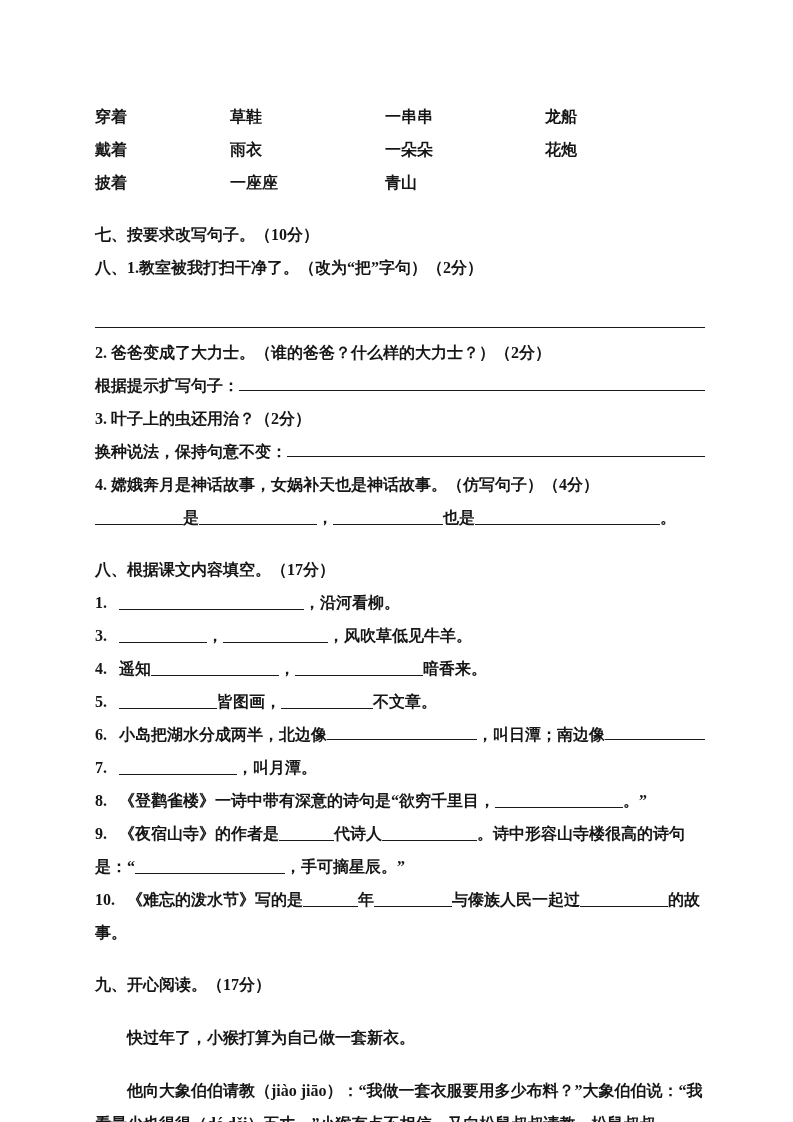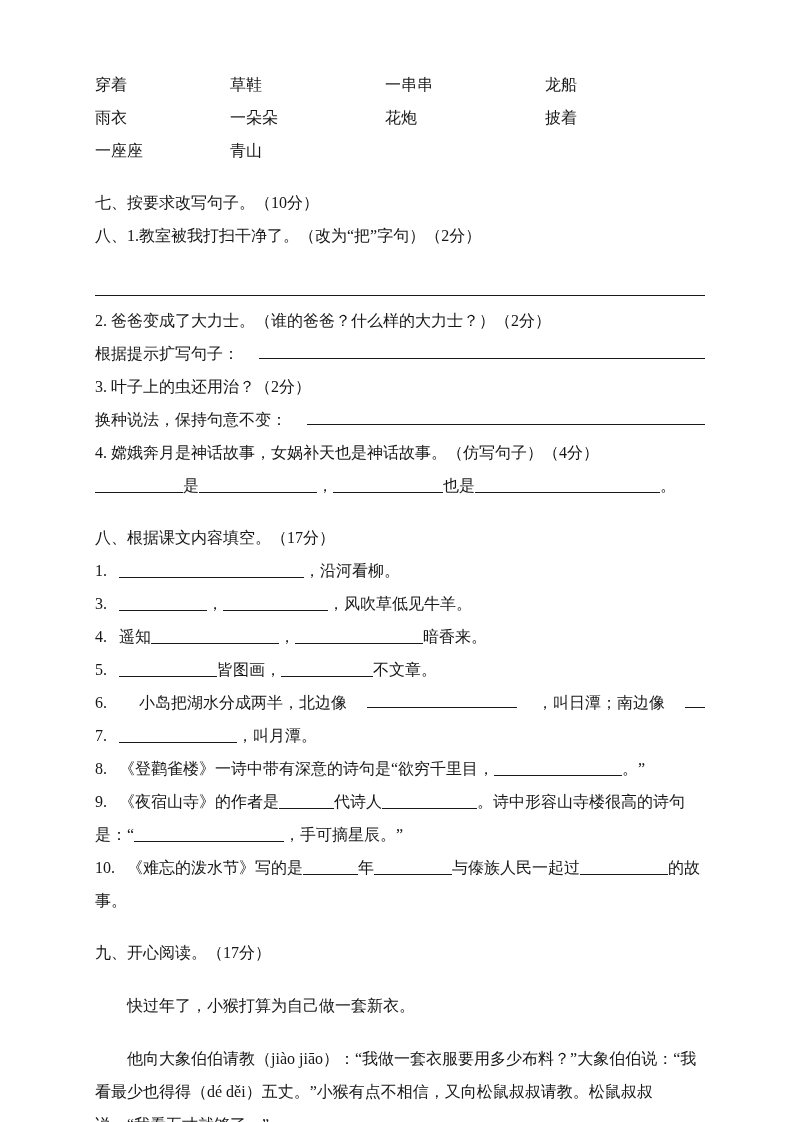--- a/index.html
+++ b/index.html
@@ -4,53 +4,55 @@
 <style>
   * { margin:0; padding:0; box-sizing:border-box; }
   html,body { background:#ffffff; }
   .page {
     position:relative;
     width:793px; height:1122px;
     background:#ffffff;
     color:#161616;
     font-family:"Liberation Serif","DejaVu Serif",serif;
     font-size:16px;
-    padding:68px 88px 0 95px;
+    padding:100px 88px 0 95px;
     overflow:hidden;
+    font-weight:bold;
   }
   .line { line-height:33px; min-height:33px; }
   .match-grid { display:grid; grid-template-columns:135px 155px 160px 1fr; line-height:33px; }
   .num { display:inline; margin-right:12px; }
   .blank {
     display:inline-block;
     height:14px;
     border-bottom:1px solid #1a1a1a;
     vertical-align:-2px;
   }
   .rule {
     height:44px;
     border-bottom:1px solid #1a1a1a;
     margin-bottom:8px;
   }
-  .flexline { display:flex; align-items:baseline; line-height:33px; min-height:33px;gap:20px; }
+  .flexline { display:flex; align-items:baseline; line-height:33px; min-height:33px; }
   .flexline .grow { flex:1 1 auto; }
   .flexline .fixed { flex:0 0 auto; }
   .para { line-height:33px; text-indent:2em; margin-top:20px; }
   .sect { margin-top:19px; }
 </style>
 </head>
 <body>
 
 <div class="page">
 
   <div class="match-grid">
     <span>穿着</span>
     <span>草鞋</span>
     <span>一串串</span>
     <span>龙船</span>
+    <span>戴着</span>
     <span>雨衣</span>
     <span>一朵朵</span>
     <span>花炮</span>
     <span>披着</span>
     <span>一座座</span>
     <span>青山</span>
   </div>
 
   <div class="line sect">七、按要求改写句子。（10分）</div>
 

